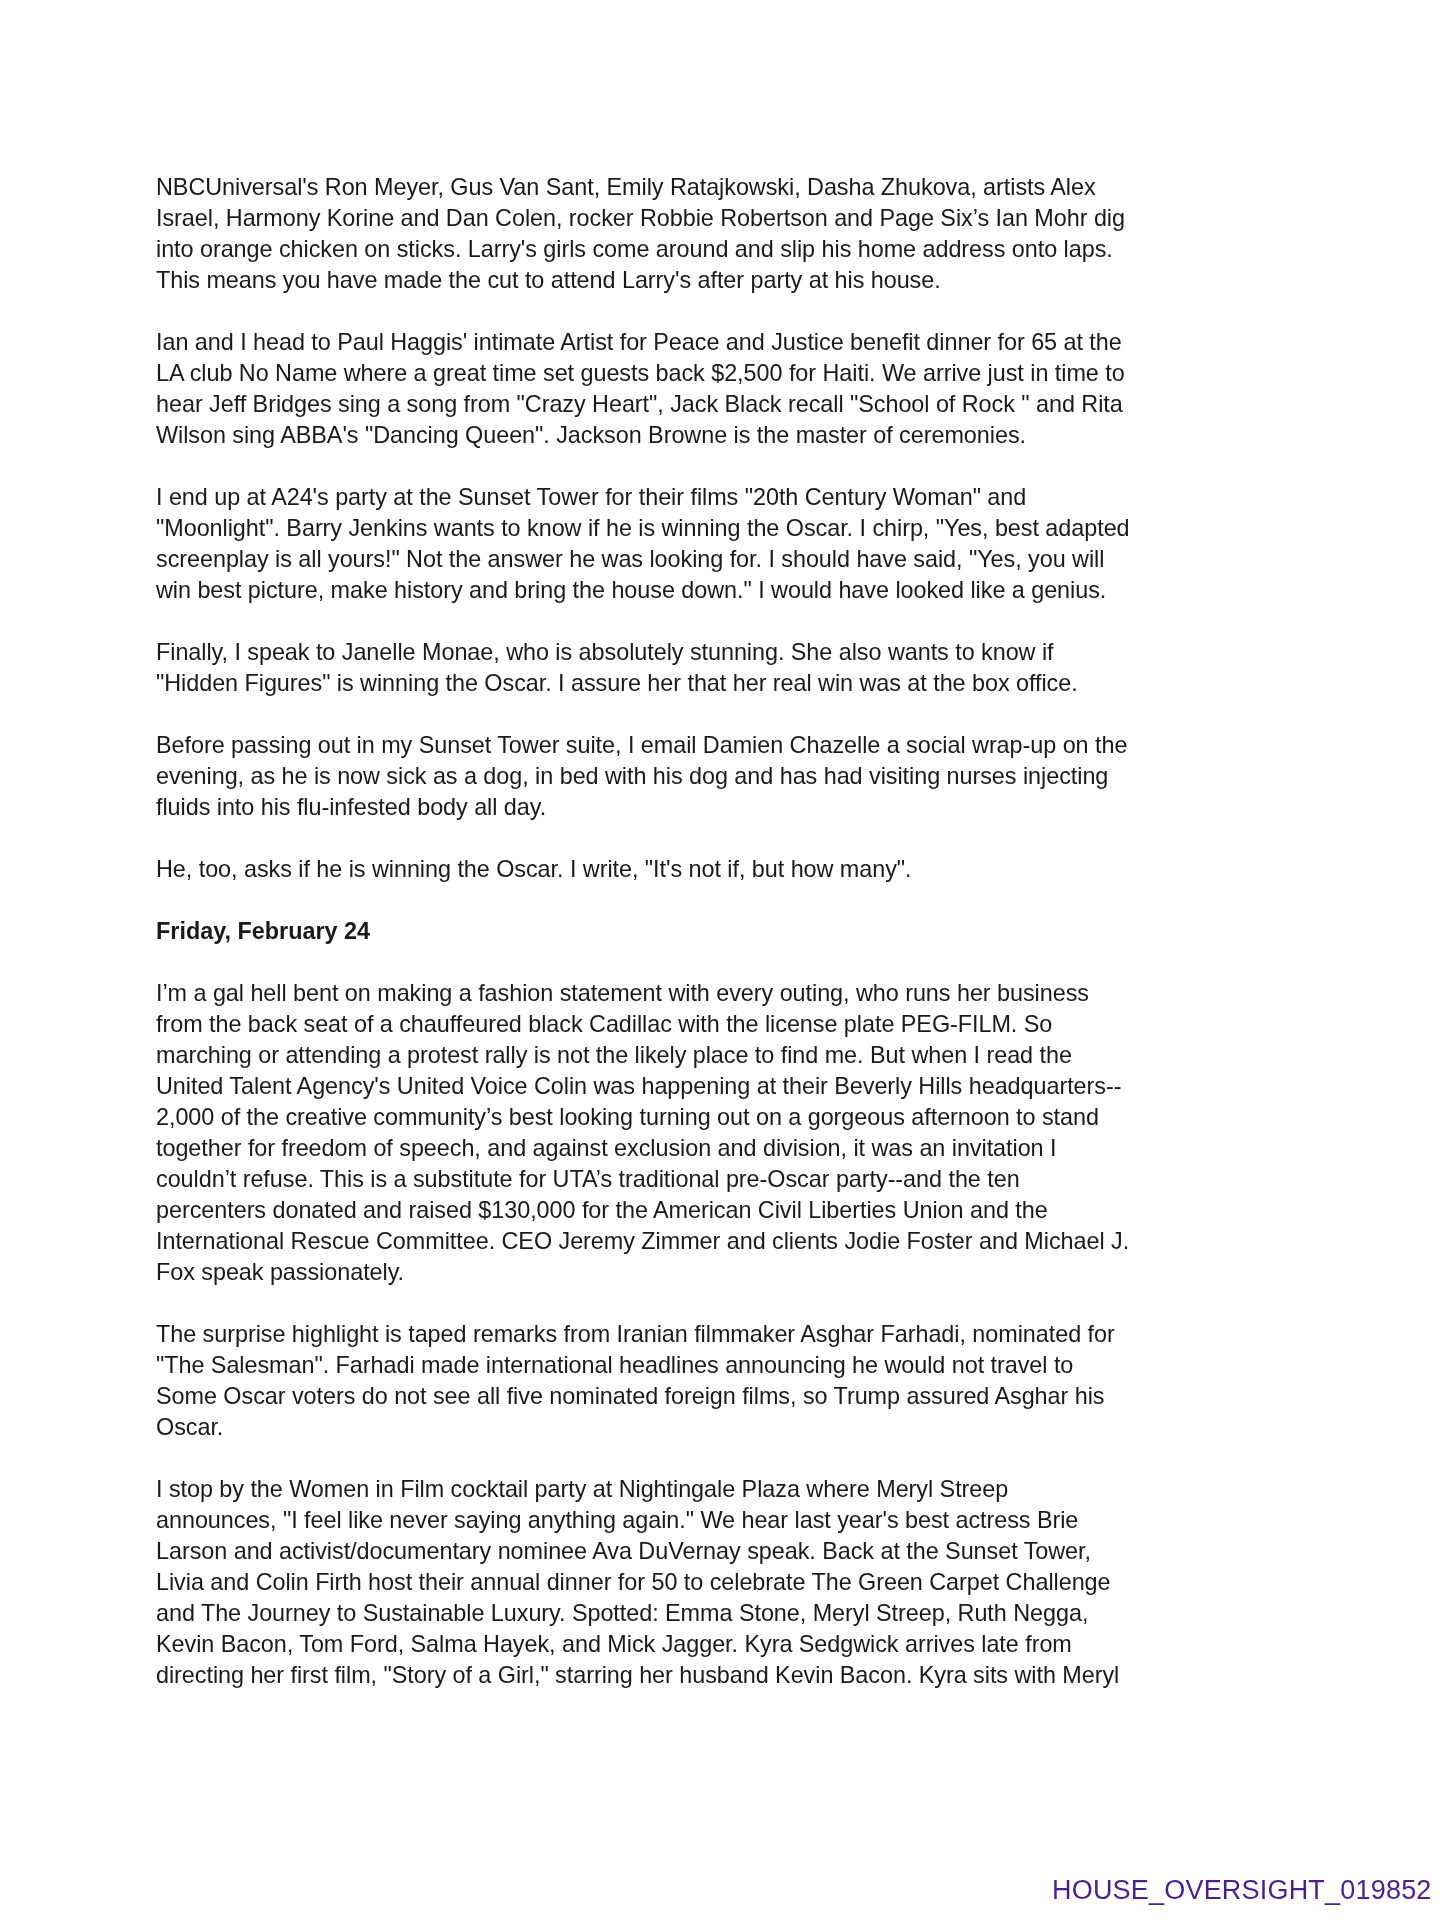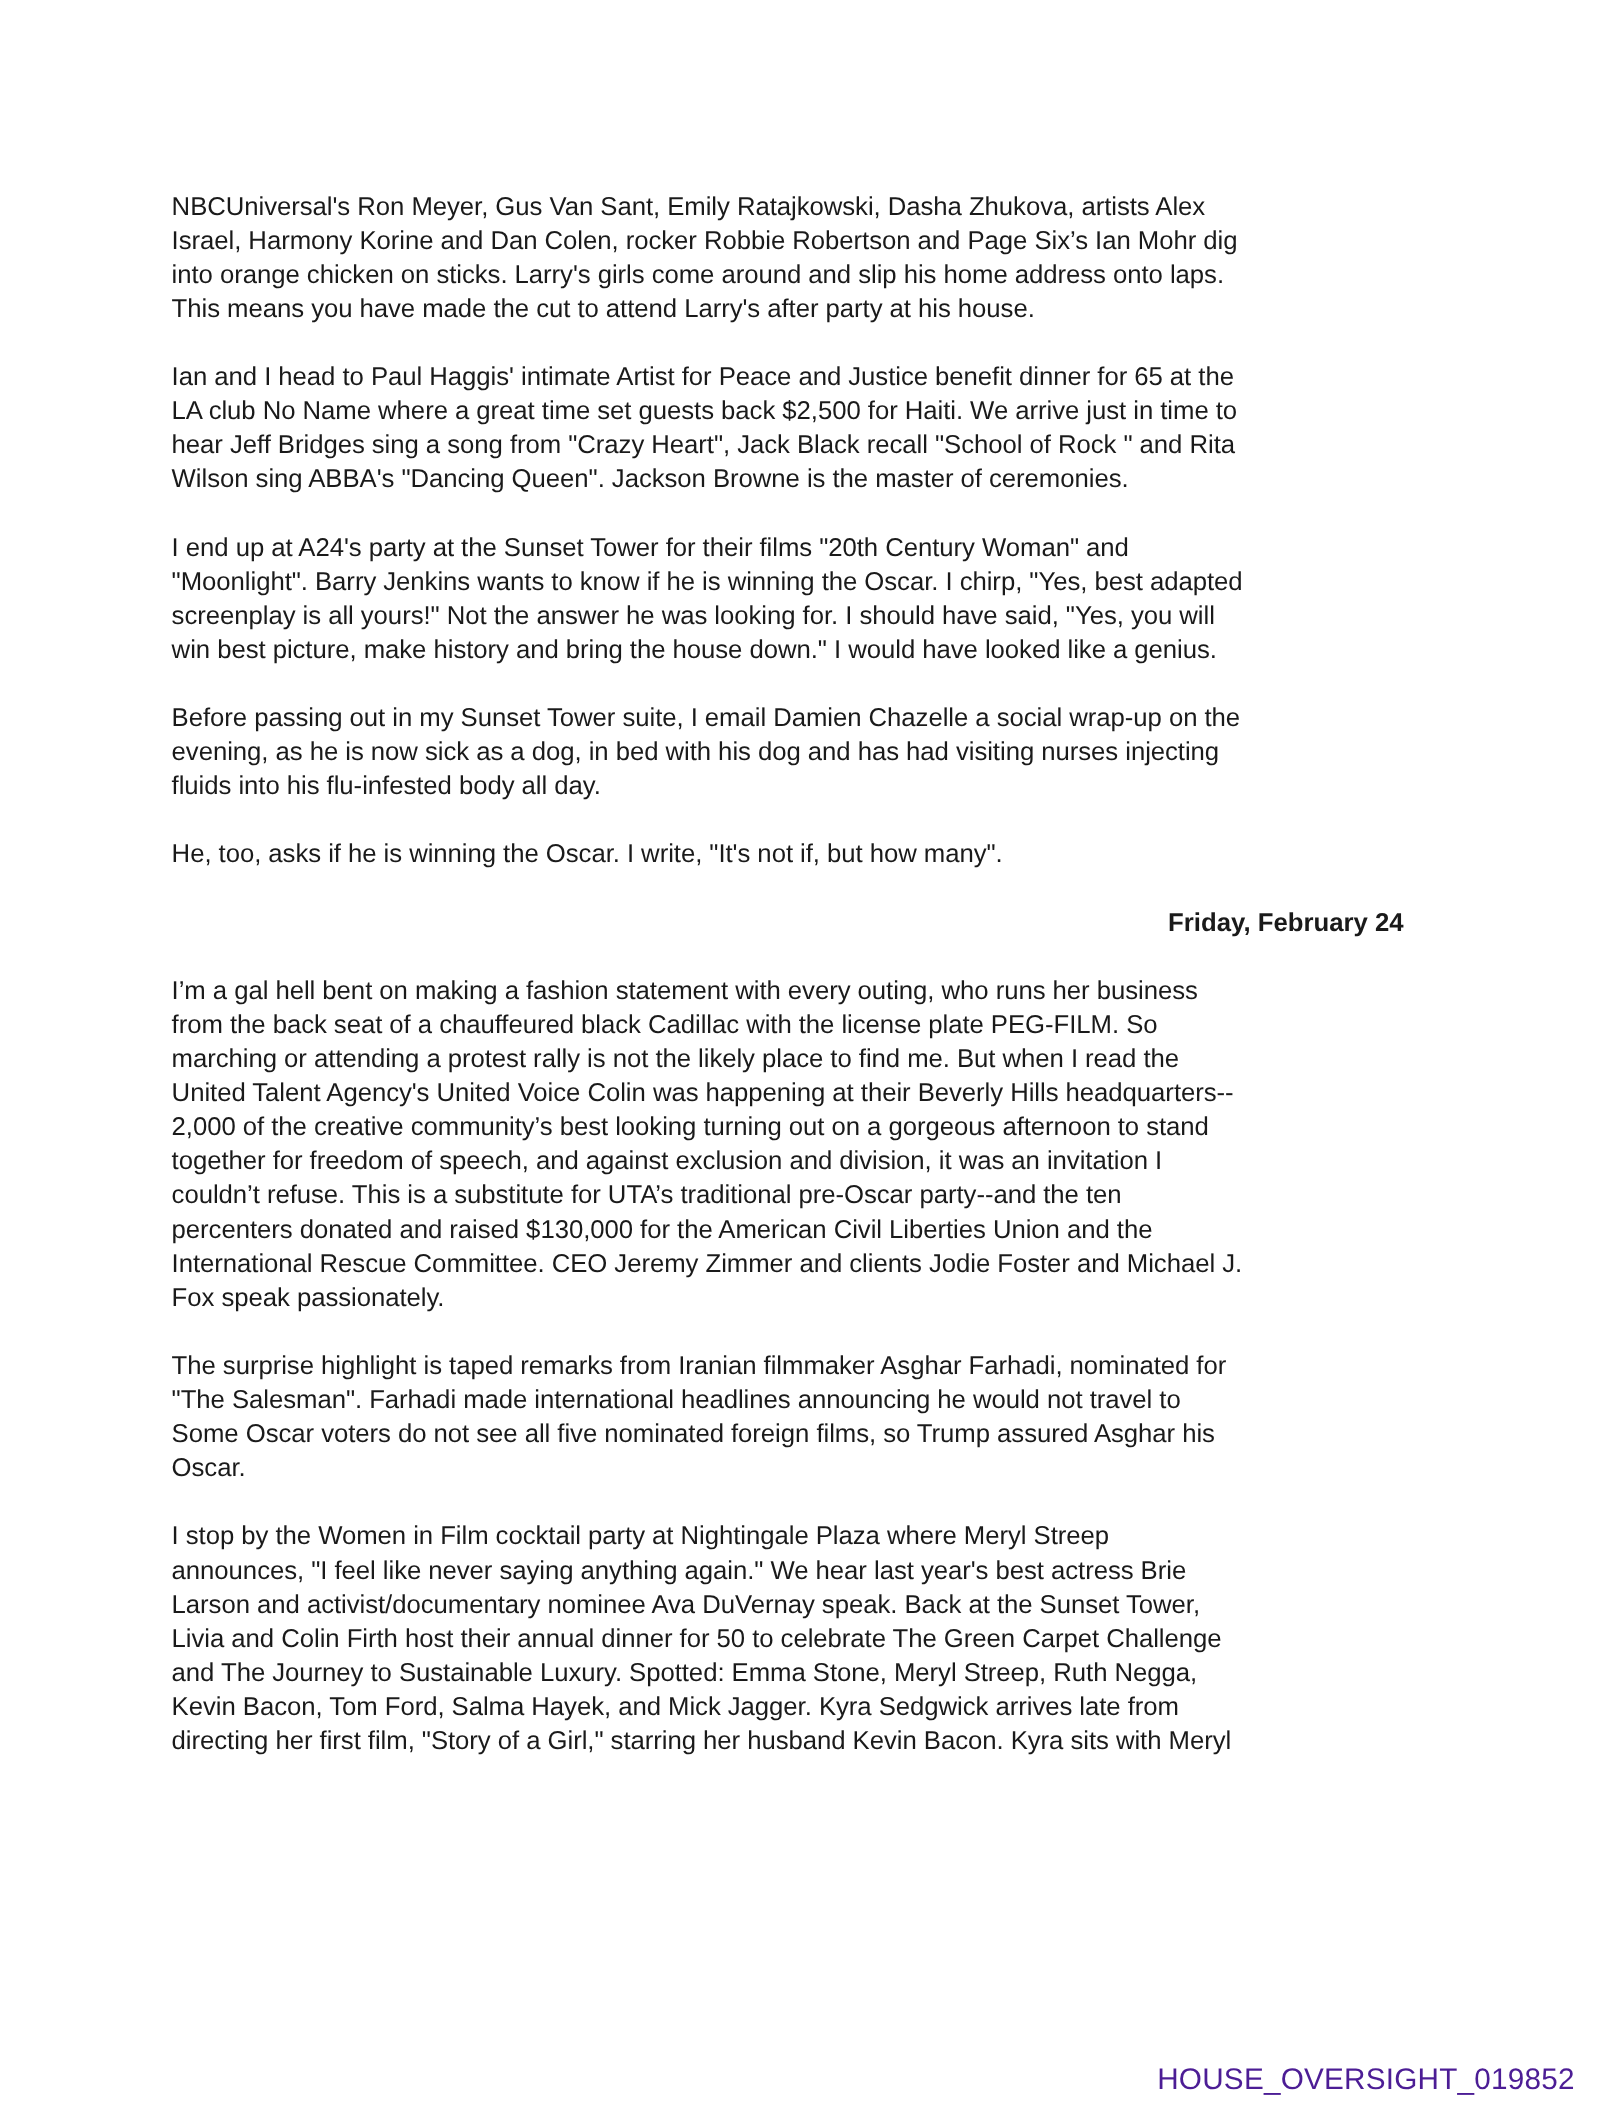--- a/index.html
+++ b/index.html
@@ -32,21 +32,20 @@
       white-space: nowrap;
       letter-spacing: -0.05px;
     }
     .heading {
       font-weight: bold;
       font-size: 23.4px;
       line-height: 31px;
       height: 31px;
       margin: 0 0 31px 0;
       white-space: nowrap;
-      text-align: right;
     }
     .footer {
       position: absolute;
       left: 1052px;
       top: 1874px;
       font-size: 27px;
       line-height: 32px;
       color: #4c1d95;
       white-space: nowrap;
       letter-spacing: 0.2px;
@@ -67,20 +66,24 @@
         <span class="line">Ian and I head to Paul Haggis' intimate Artist for Peace and Justice benefit dinner for 65 at the</span>
         <span class="line">LA club No Name where a great time set guests back $2,500 for Haiti. We arrive just in time to</span>
         <span class="line">hear Jeff Bridges sing a song from "Crazy Heart", Jack Black recall "School of Rock " and Rita</span>
         <span class="line">Wilson sing ABBA's "Dancing Queen". Jackson Browne is the master of ceremonies.</span>
       </div>
       <div class="para">
         <span class="line">I end up at A24's party at the Sunset Tower for their films "20th Century Woman" and</span>
         <span class="line">"Moonlight". Barry Jenkins wants to know if he is winning the Oscar. I chirp, "Yes, best adapted</span>
         <span class="line">screenplay is all yours!" Not the answer he was looking for. I should have said, "Yes, you will</span>
         <span class="line">win best picture, make history and bring the house down." I would have looked like a genius.</span>
+      </div>
+      <div class="para">
+        <span class="line">Finally, I speak to Janelle Monae, who is absolutely stunning. She also wants to know if</span>
+        <span class="line">"Hidden Figures" is winning the Oscar. I assure her that her real win was at the box office.</span>
       </div>
       <div class="para">
         <span class="line">Before passing out in my Sunset Tower suite, I email Damien Chazelle a social wrap-up on the</span>
         <span class="line">evening, as he is now sick as a dog, in bed with his dog and has had visiting nurses injecting</span>
         <span class="line">fluids into his flu-infested body all day.</span>
       </div>
       <div class="para">
         <span class="line">He, too, asks if he is winning the Oscar. I write, "It's not if, but how many".</span>
       </div>
     </div>

